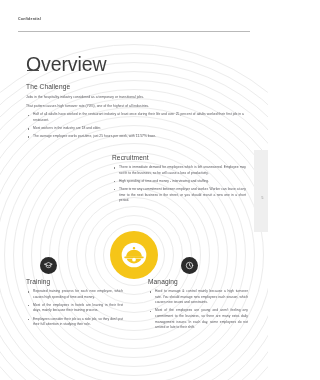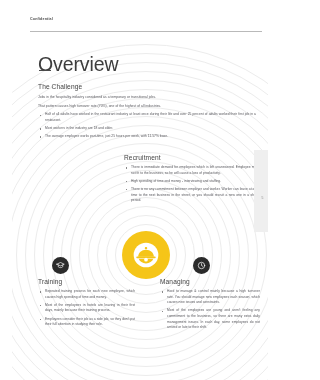--- a/index.html
+++ b/index.html
@@ -13,21 +13,20 @@
     overflow: hidden;
     font-family: "Liberation Sans", sans-serif;
     color: #3a3a3a;
     position: relative;
   }
   #slide {
     position: absolute;
     inset: 0;
     background: #ffffff;
     overflow: hidden;
-    margin-left: 12px;
   }
 
   
   #rings {
     position: absolute;
     left: 134px;
     top: 255px;
     width: 0;
     height: 0;
     pointer-events: none;

